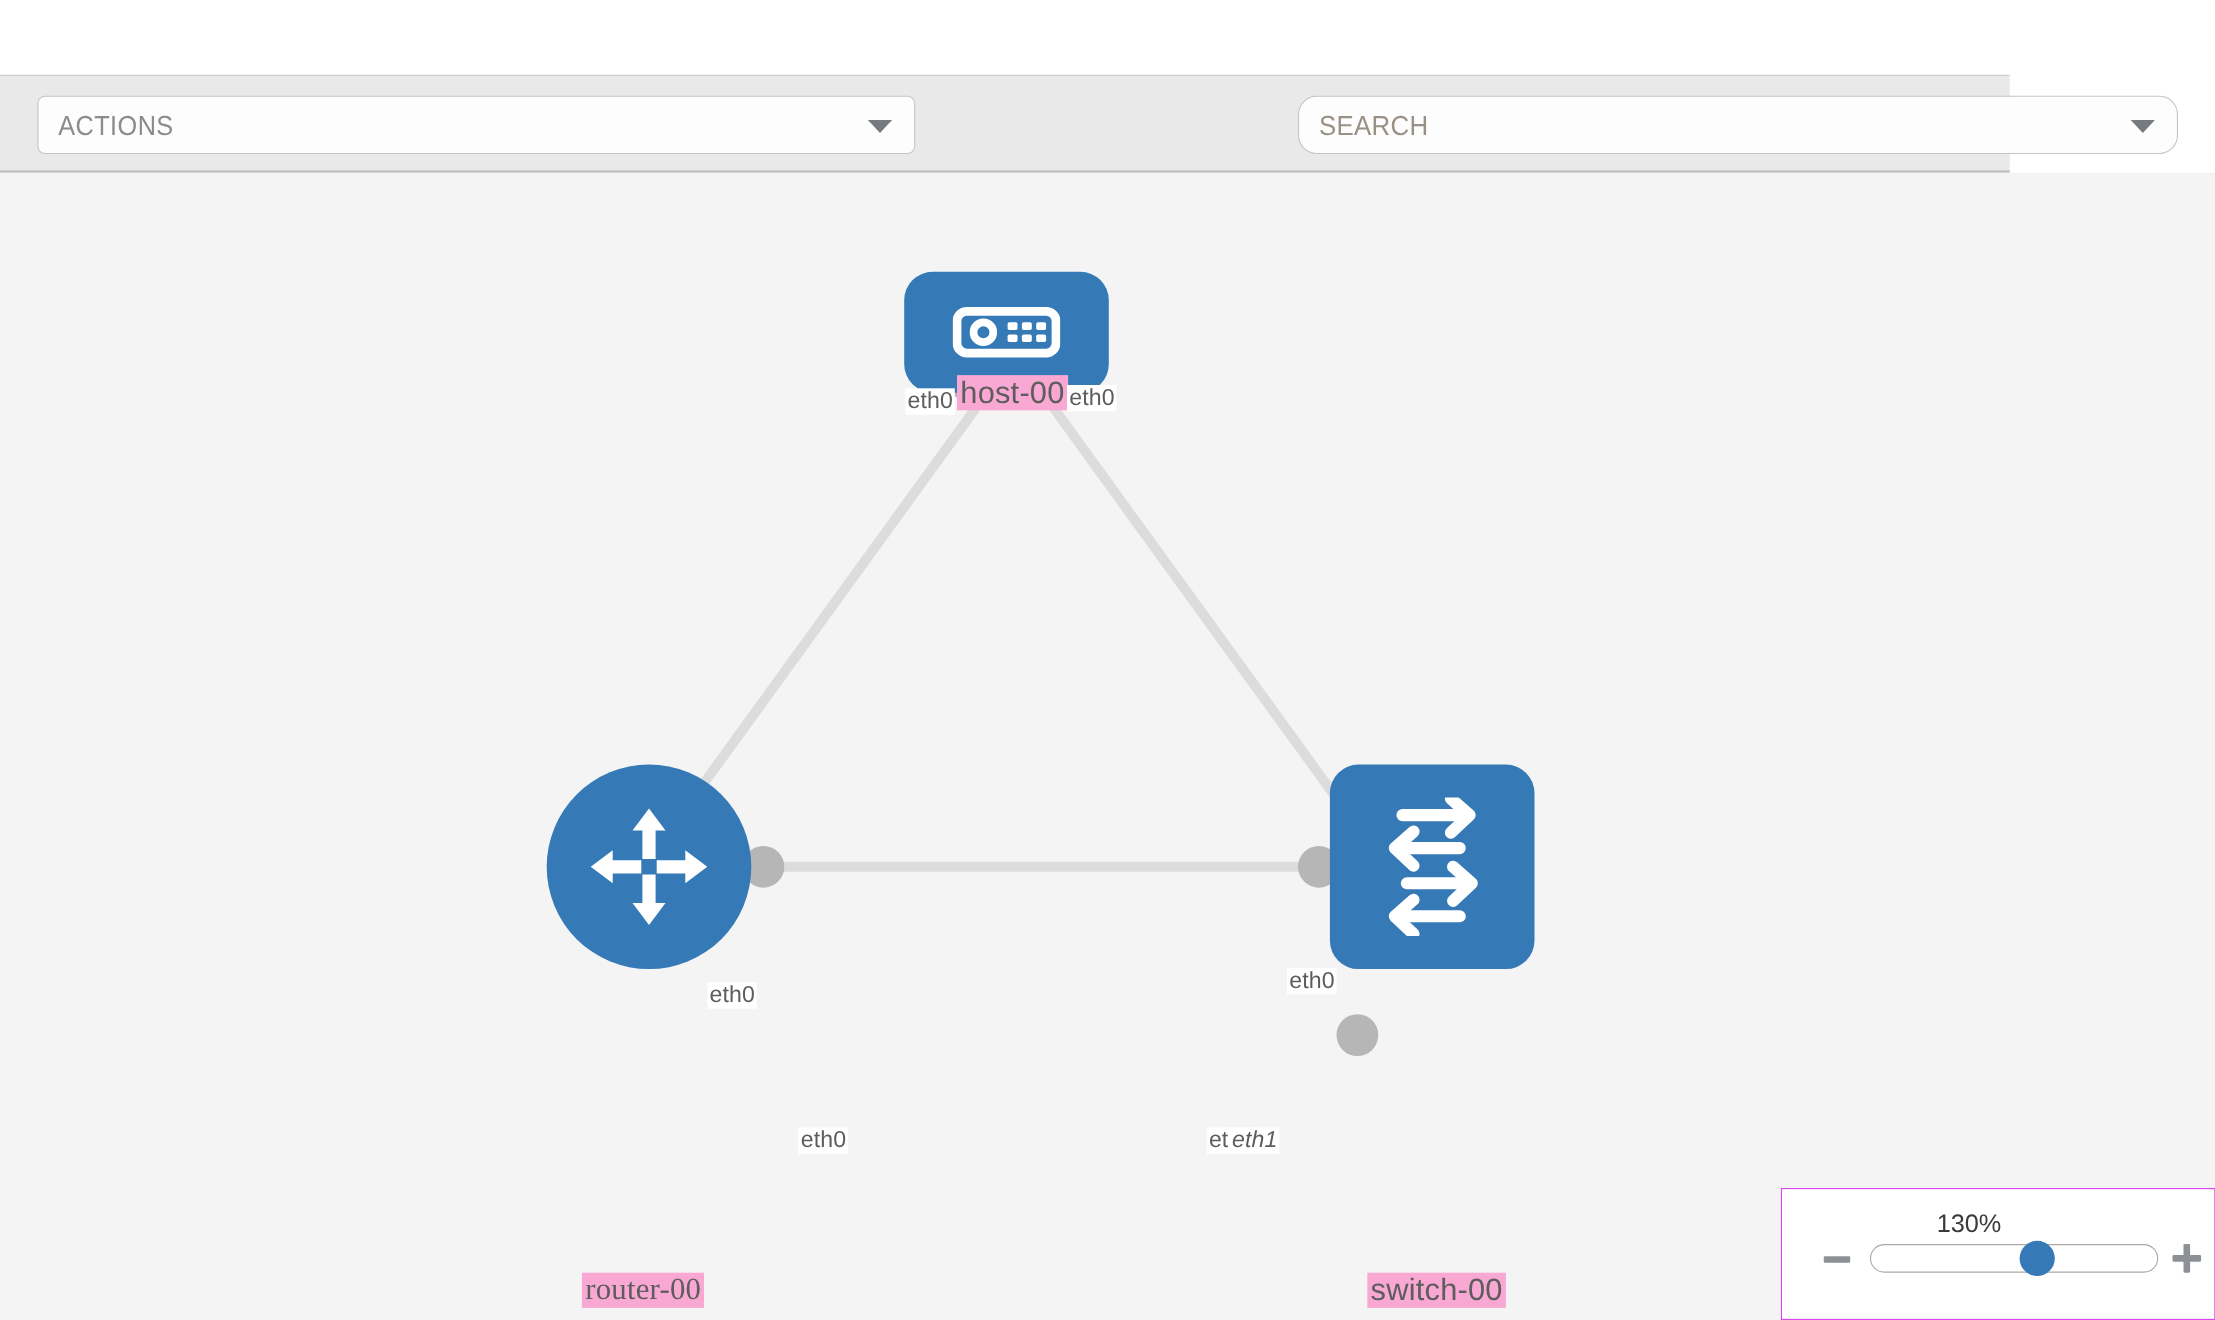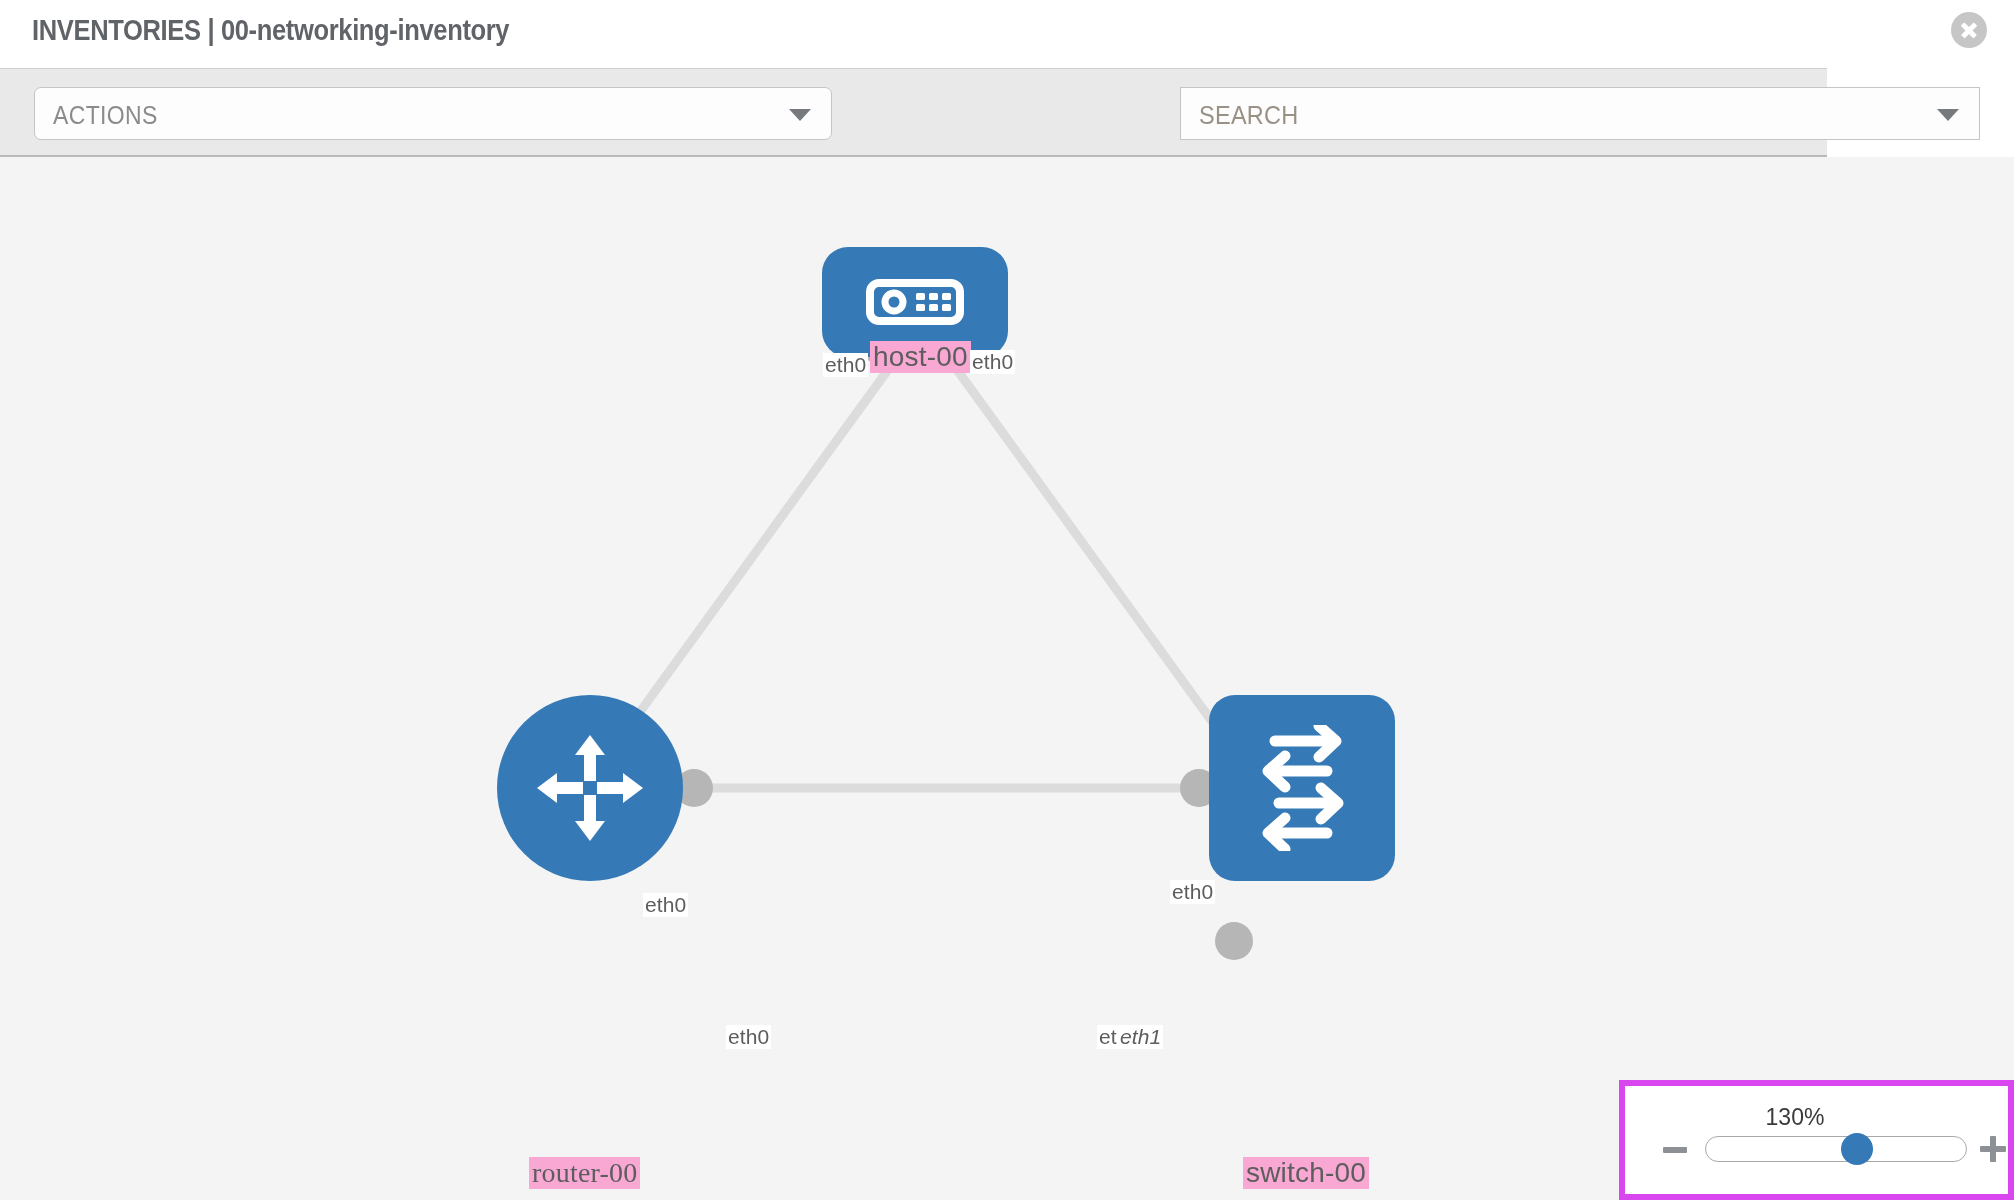--- a/index.html
+++ b/index.html
@@ -115,21 +115,21 @@
   .key-icon    { left: 1113px; top: 92px; }
 
   .search-box {
     position: absolute;
     left: 1180px;
     top: 18px;
     width: 800px;
     height: 53px;
     background: #fdfdfd;
     border: 1px solid #c5c5c5;
-    border-radius: 0;
+    border-radius: 17px;
     box-sizing: border-box;
     cursor: text;
   }
   .search-label {
     position: absolute;
     left: 18px;
     top: 13px;
     font-size: 25px;
     color: #9a9186;
     letter-spacing: 0.3px;
@@ -205,21 +205,21 @@
   }
 
   
   .zoom-panel {
     position: absolute;
     left: 1619px;
     top: 1080px;
     width: 395px;
     height: 120px;
     background: #ffffff;
-    border: 6px solid #d946ef;
+    border: 1px solid #d946ef;
     box-sizing: border-box;
   }
   .zoom-value {
     position: absolute;
     left: 0;
     top: 18px;
     width: 340px;
     text-align: center;
     font-size: 23px;
     color: #3a3a3a;
@@ -272,24 +272,20 @@
     border-radius: 1px;
   }
   .zoom-plus::before { left: 0; top: 10px; width: 26px; height: 6px; }
   .zoom-plus::after  { left: 10px; top: 0; width: 6px; height: 26px; }
 </style>
 </head>
 <body>
 
 <div id="app">
 
-  <div class="header">
-    <div class="header-title">INVENTORIES | 00-networking-inventory</div>
-    <div class="close-btn"></div>
-  </div>
 
   <div class="toolbar">
 
     <div class="actions-select">
       <span class="actions-label">ACTIONS</span>
       <span class="caret actions-caret"></span>
     </div>
 
     <span class="tool-icon wrench-icon">
       <svg width="42" height="42" viewBox="0 0 24 24">

